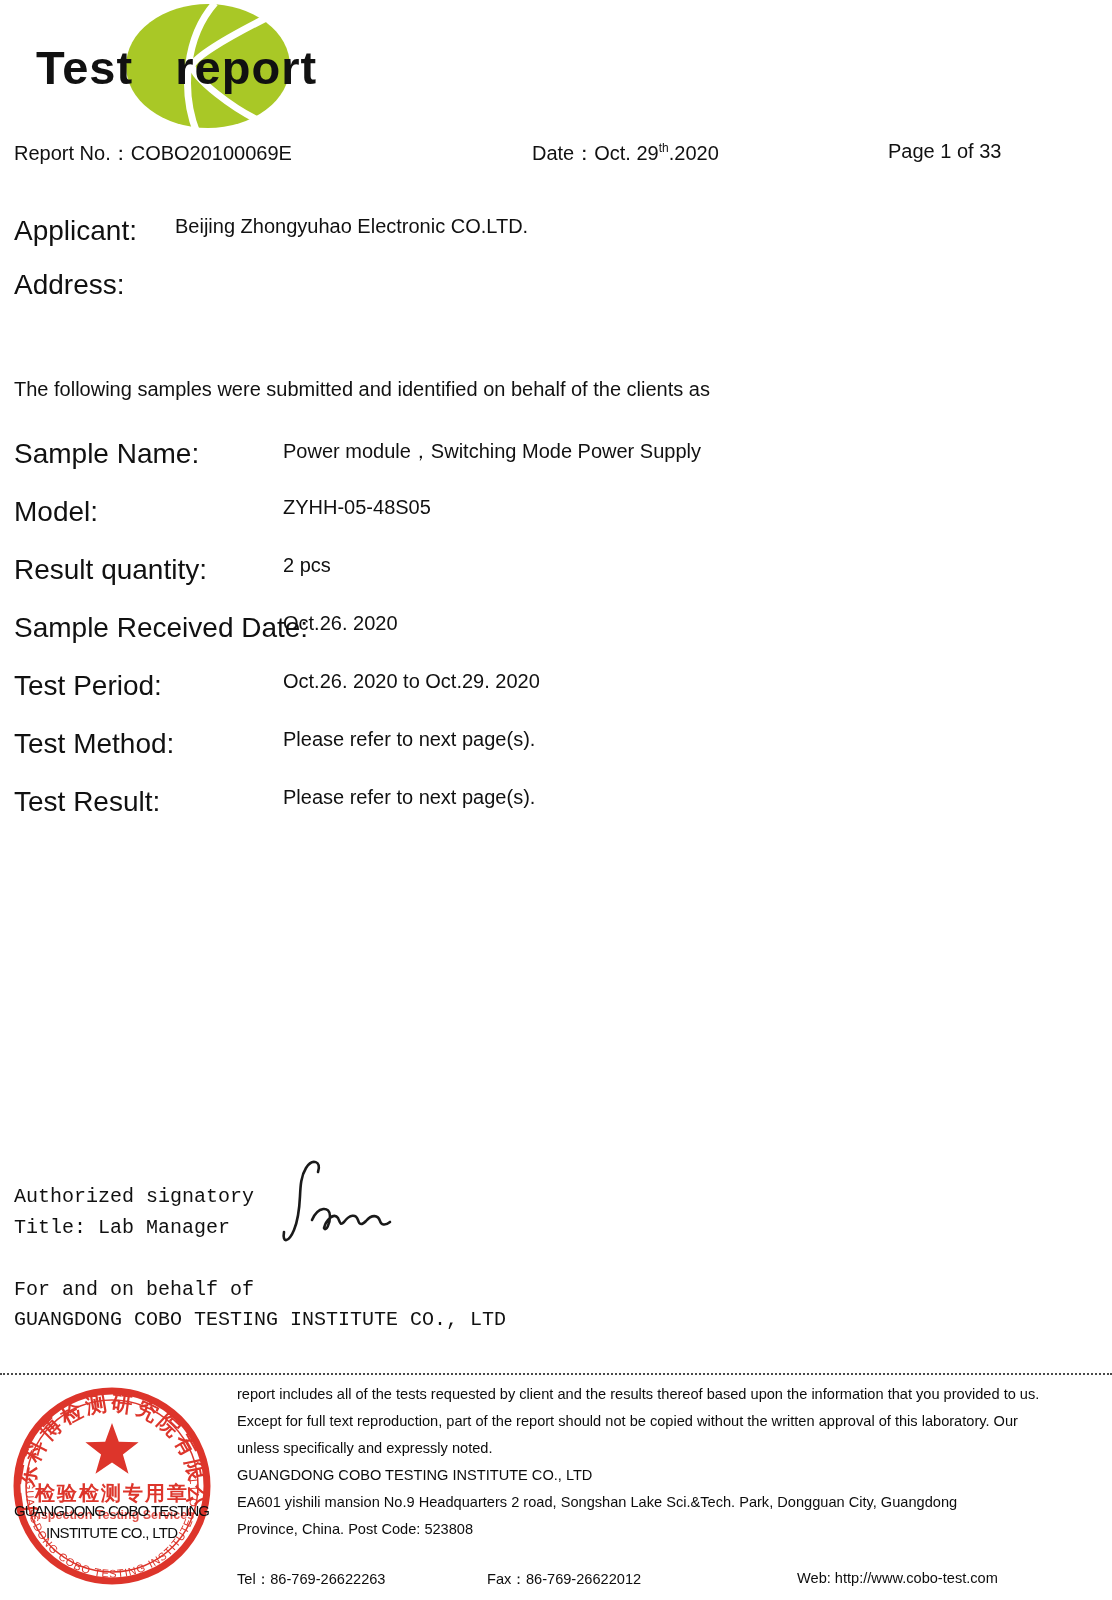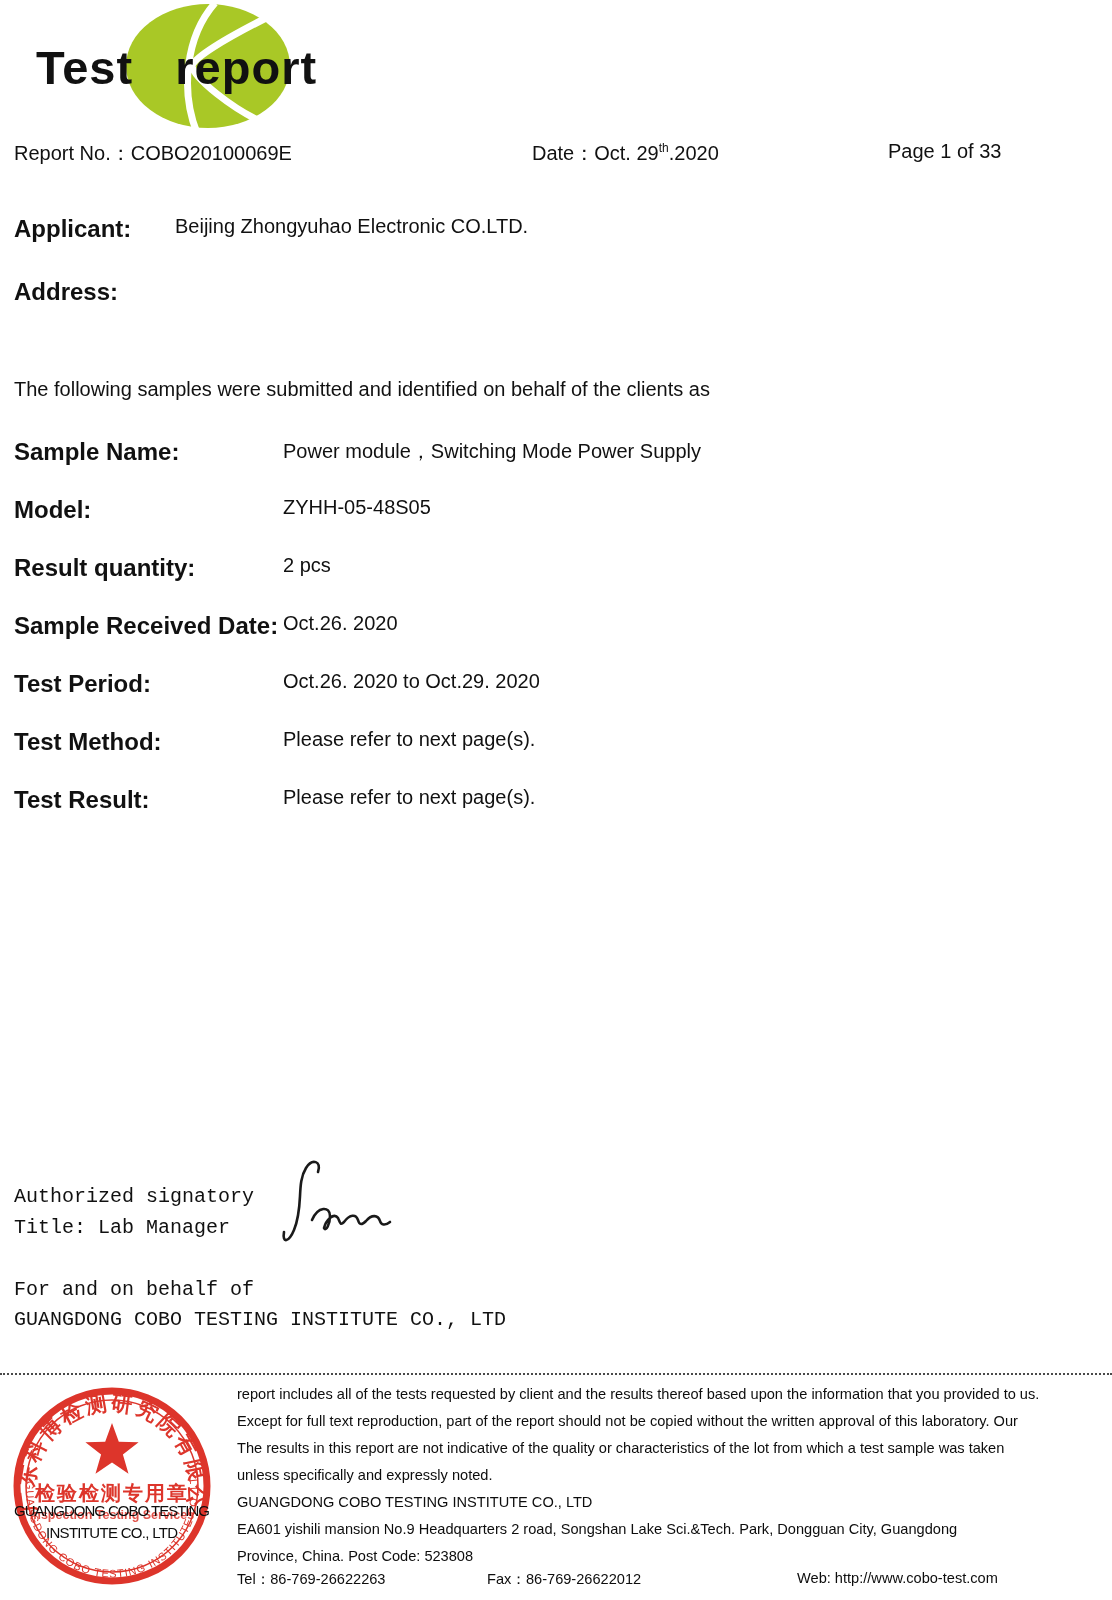--- a/index.html
+++ b/index.html
@@ -16,21 +16,21 @@
   .title{
     top:40px;left:0;width:100%;
     text-align:left;
     font-size:47px;font-weight:bold;
     white-space:pre;
     letter-spacing:1px;
     padding-left:36px;
   }
   .hdr{top:140px;font-size:20px;}
   .hdr sup{font-size:12px;}
-  .row-label{left:14px;font-size:24px;font-weight:bold;}
+  .row-label{left:14px;font-size:28px;}
   .row-value{font-size:20px;}
   .party-value{left:175px;}
   .field-value{left:283px;}
   .intro{left:14px;top:378px;font-size:20px;}
   .sig{left:14px;font-size:20px;font-family:Liberation Mono, monospace;}
   .dotline{
     top:1373px;left:0;width:1112px;height:0;
     border-top:2px dotted #4a4a4a;
   }
   .footer-block{
@@ -59,21 +59,21 @@
 
   <div class="abs hdr" style="left:14px;"><span>Report No.：</span><span>COBO20100069E</span></div>
 
   <div class="abs hdr" style="left:532px;"><span>Date：</span><span>Oct. 29</span><sup>th</sup><span>.2020</span></div>
 
   <div class="abs hdr" style="left:888px;">Page 1 of 33</div>
 
   <div class="abs row-label" style="top:215px;">Applicant:</div>
   <div class="abs row-value party-value" style="top:215px;">Beijing Zhongyuhao Electronic CO.LTD.</div>
 
-  <div class="abs row-label" style="top:278px;">Address:</div>
+  <div class="abs row-label" style="top:269px;">Address:</div>
 
   <div class="abs intro">The following samples were submitted and identified on behalf of the clients as</div>
 
   <div class="abs row-label" style="top:438px;">Sample Name:</div>
   <div class="abs row-value field-value" style="top:438px;">Power module，Switching Mode Power Supply</div>
 
   <div class="abs row-label" style="top:496px;">Model:</div>
   <div class="abs row-value field-value" style="top:496px;">ZYHH-05-48S05</div>
 
   <div class="abs row-label" style="top:554px;">Result quantity:</div>
@@ -102,21 +102,20 @@
   </svg>
 
   <div class="abs sig" style="top:1278px;">For and on behalf of</div>
   <div class="abs sig" style="top:1308px;">GUANGDONG COBO TESTING INSTITUTE CO., LTD</div>
 
   <div class="abs dotline"></div>
 
   <div class="abs footer-block">
     <div>report includes all of the tests requested by client and the results thereof based upon the information that you provided to us.</div>
     <div>Except for full text reproduction, part of the report should not be copied without the written approval of this laboratory. Our</div>
-    <div>The results in this report are not indicative of the quality or characteristics of the lot from which a test sample was taken</div>
     <div>unless specifically and expressly noted.</div>
     <div>GUANGDONG COBO TESTING INSTITUTE CO., LTD</div>
     <div>EA601 yishili mansion No.9 Headquarters 2 road, Songshan Lake Sci.&amp;Tech. Park, Dongguan City, Guangdong</div>
     <div>Province, China. Post Code: 523808</div>
   </div>
 
   <div class="abs telrow" style="left:237px;">Tel：86-769-26622263</div>
   <div class="abs telrow" style="left:487px;">Fax：86-769-26622012</div>
   <div class="abs telrow" style="left:797px;">Web: http://www.cobo-test.com</div>
 

